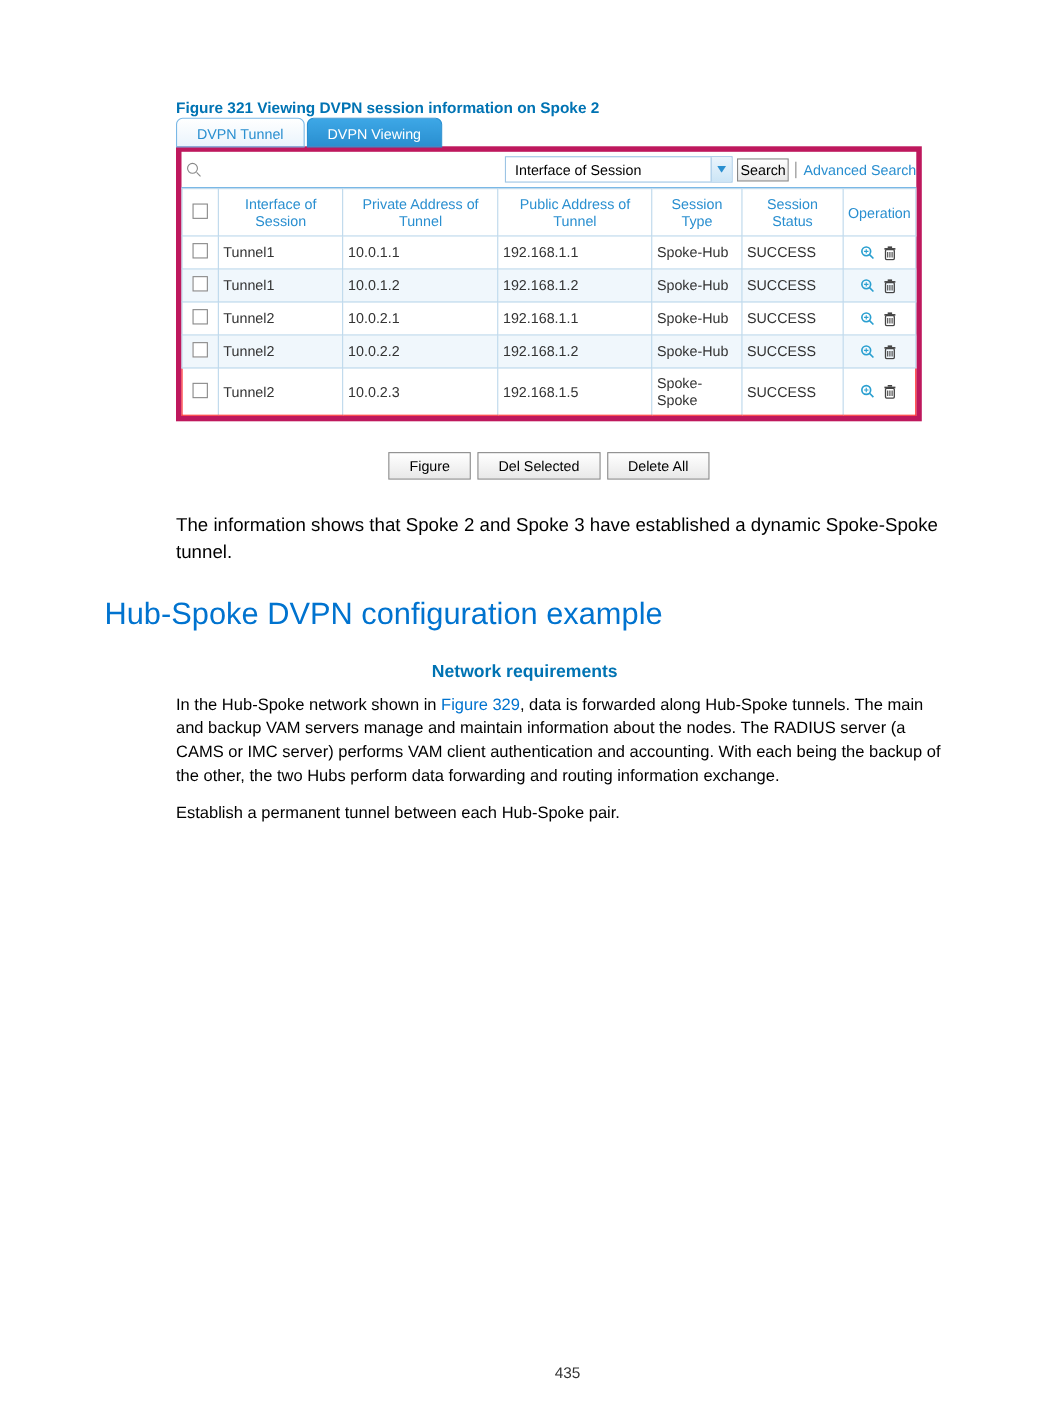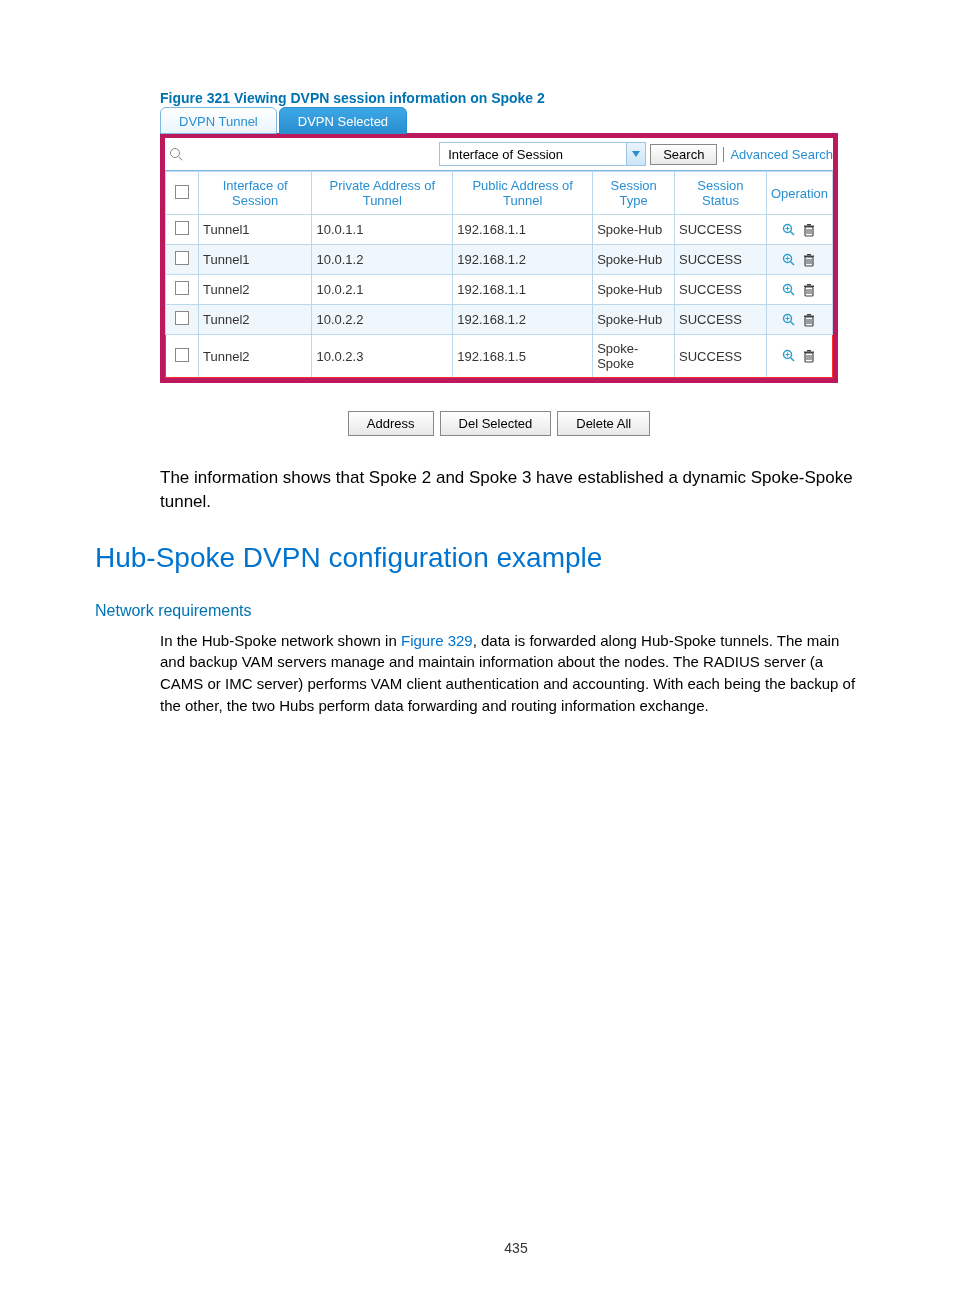--- a/index.html
+++ b/index.html
@@ -114,21 +114,21 @@
     justify-content: center;
   }
   .dropdown-arrow svg {
     width: 8px;
     height: 6px;
   }
   .btn {
     border: 1px solid #888;
     background: linear-gradient(#fff, #e8e8e8);
     font-size: 13px;
-    padding: 2px 12px;
+    padding: 2px 2px;
     cursor: pointer;
   }
   .adv-search {
     color: #2a8fd0;
     font-size: 13px;
     margin-left: 6px;
     border-left: 1px solid #888;
     padding-left: 6px;
   }
   table.data {
@@ -197,22 +197,23 @@
   }
   h2.section {
     color: #0073cf;
     font-size: 28px;
     font-weight: normal;
     margin: 28px 0 28px 0;
   }
   h3.subsection {
     color: #0073b3;
     font-size: 16px;
-    font-weight: normal;
+    font-weight: bold;
     margin: 0 0 10px 0;
+    text-align: center;
   }
   .para {
     font-size: 15px;
     margin-left: 65px;
     line-height: 1.45;
     margin-bottom: 12px;
   }
   .link {
     color: #0073cf;
   }
@@ -230,21 +231,21 @@
 </head>
 <body>
 
 <div class="page">
 
   <div class="figure-caption">Figure 321 Viewing DVPN session information on Spoke 2</div>
 
   <div class="screenshot">
     <div class="tabs">
       <div class="tab">DVPN Tunnel</div>
-      <div class="tab active">DVPN Selected</div>
+      <div class="tab active">DVPN Viewing</div>
     </div>
     <div class="content-box">
       <div class="search-row">
         <span class="magnify"></span>
         <input class="search-input" placeholder="" style="">
         <div class="dropdown">
           <span class="dropdown-text">Interface of Session</span>
           <span class="dropdown-arrow">
             <svg viewBox="0 0 8 6">
                 <polygon points="0,0 8,0 4,6" fill="#2a8fd0"></polygon>
@@ -396,31 +397,32 @@
                       <rect x="5" y="1" width="4" height="1.5" fill="#444"></rect>
                     </svg></span>
                 </div>
               </td>
             </tr>
           </tbody>
       </table>
     </div>
 
     <div class="button-row">
-      <button class="btn">Address</button>
+      <button class="btn">Figure</button>
       <button class="btn">Del Selected</button>
       <button class="btn">Delete All</button>
     </div>
   </div>
 
   <div class="body-text">The information shows that Spoke 2 and Spoke 3 have established a dynamic Spoke-Spoke tunnel.</div>
 
   <h2 class="section">Hub-Spoke DVPN configuration example</h2>
 
   <h3 class="subsection">Network requirements</h3>
 
   <div class="para">
     <span>In the Hub-Spoke network shown in </span><span class="link">Figure 329</span><span>, data is forwarded along Hub-Spoke tunnels. The main and backup VAM servers manage and maintain information about the nodes. The RADIUS server (a CAMS or IMC server) performs VAM client authentication and accounting. With each being the backup of the other, the two Hubs perform data forwarding and routing information exchange.</span>
   </div>
 
+  <div class="para">Establish a permanent tunnel between each Hub-Spoke pair.</div>
 
   <div class="page-num">435</div>
 </div>
 
 </body></html>

